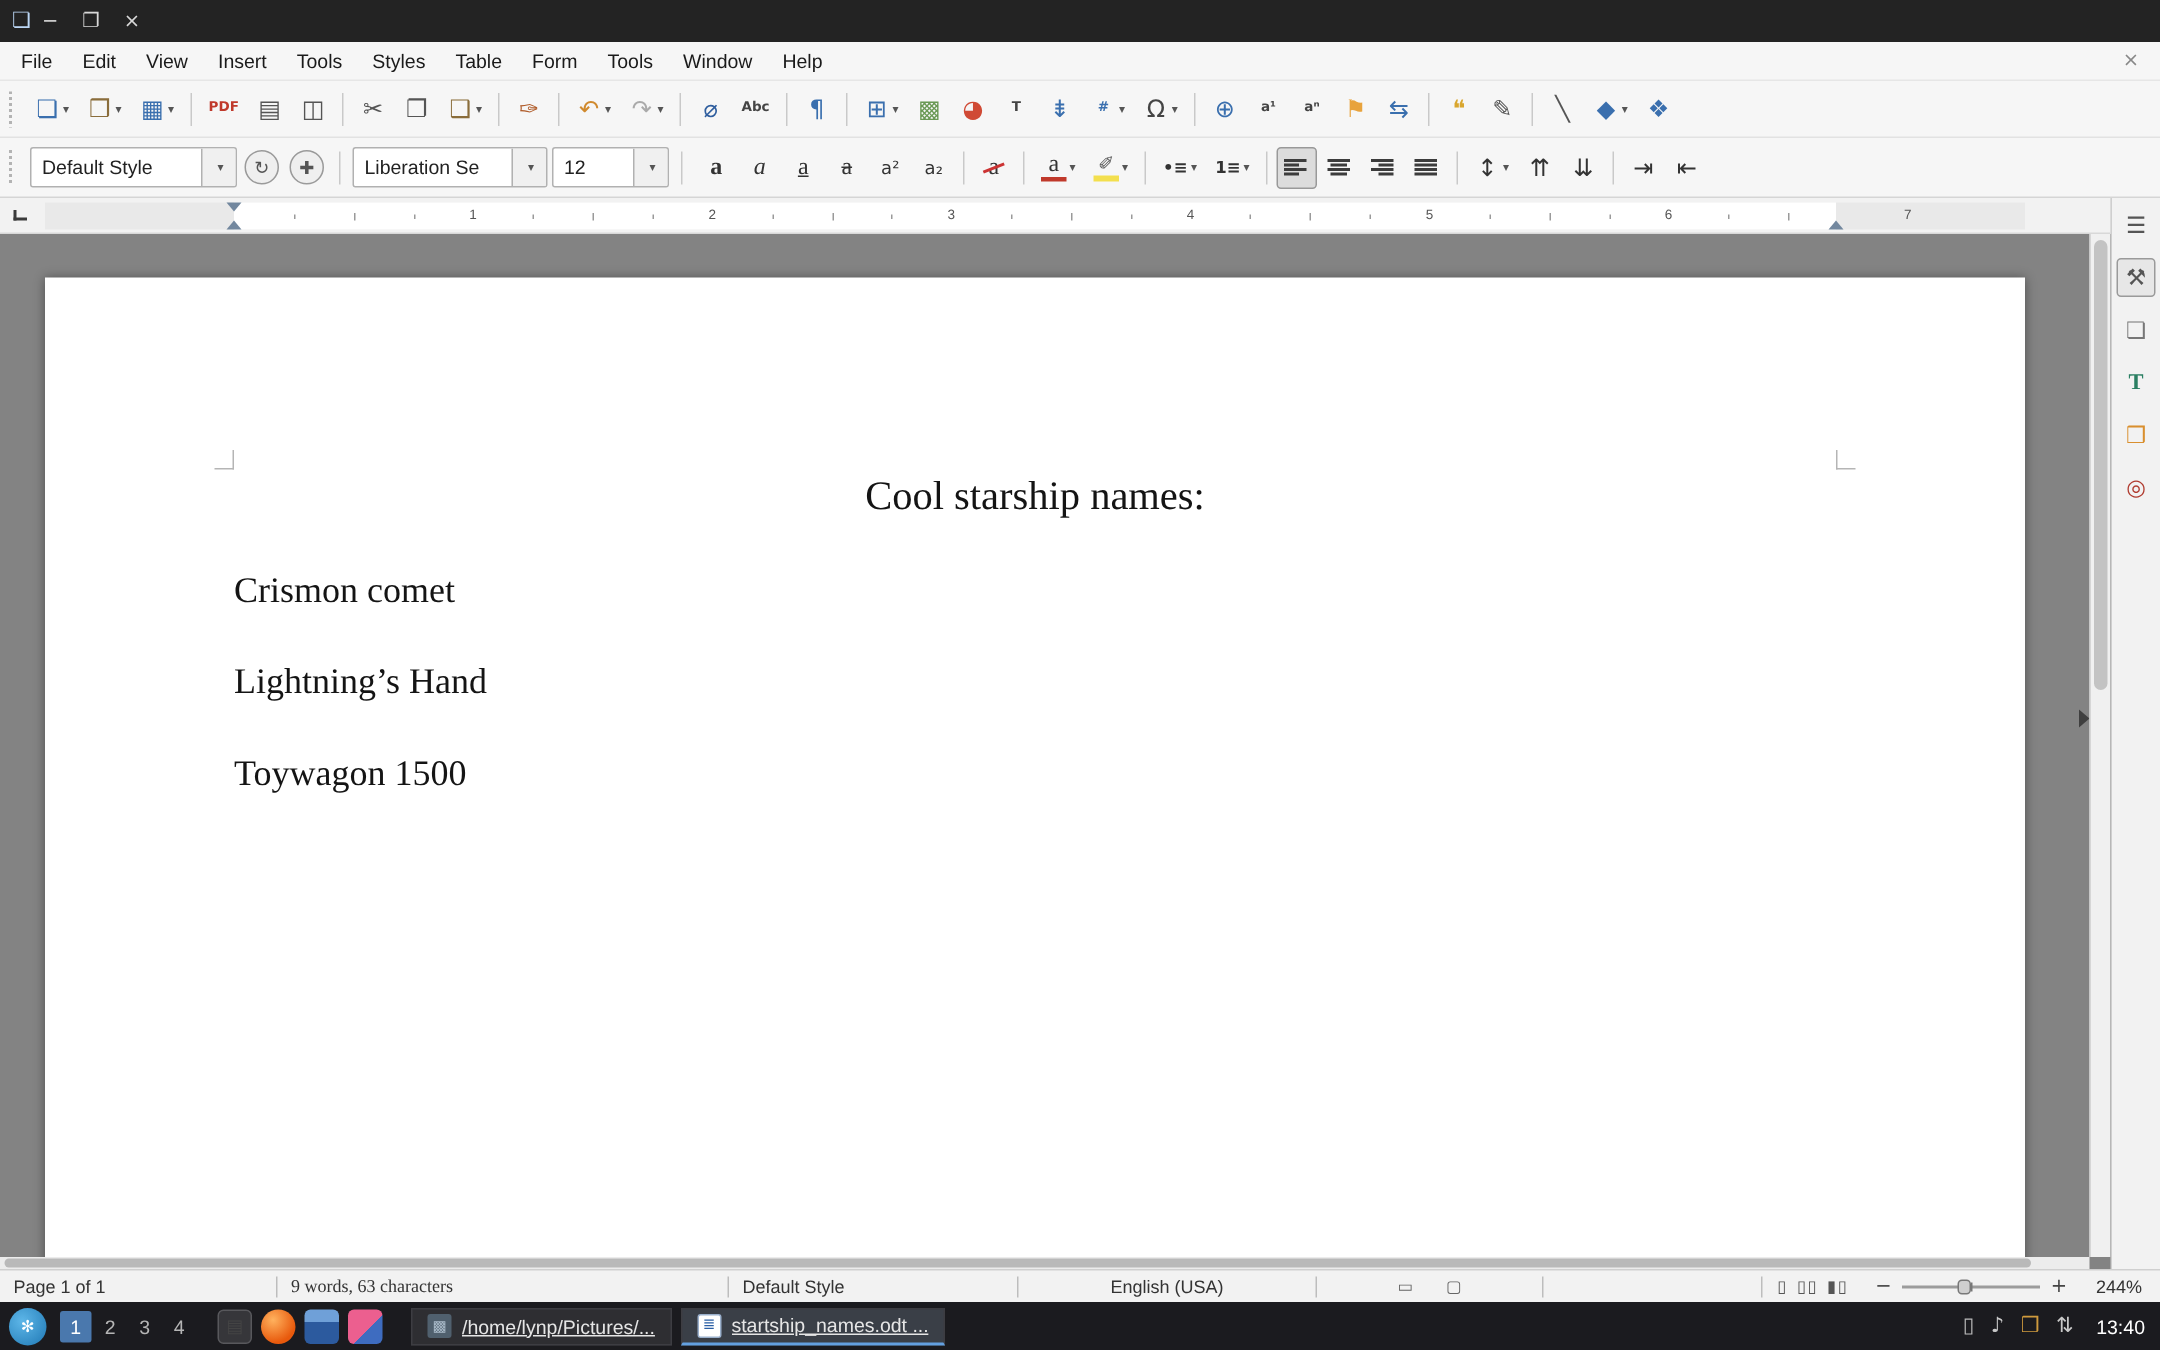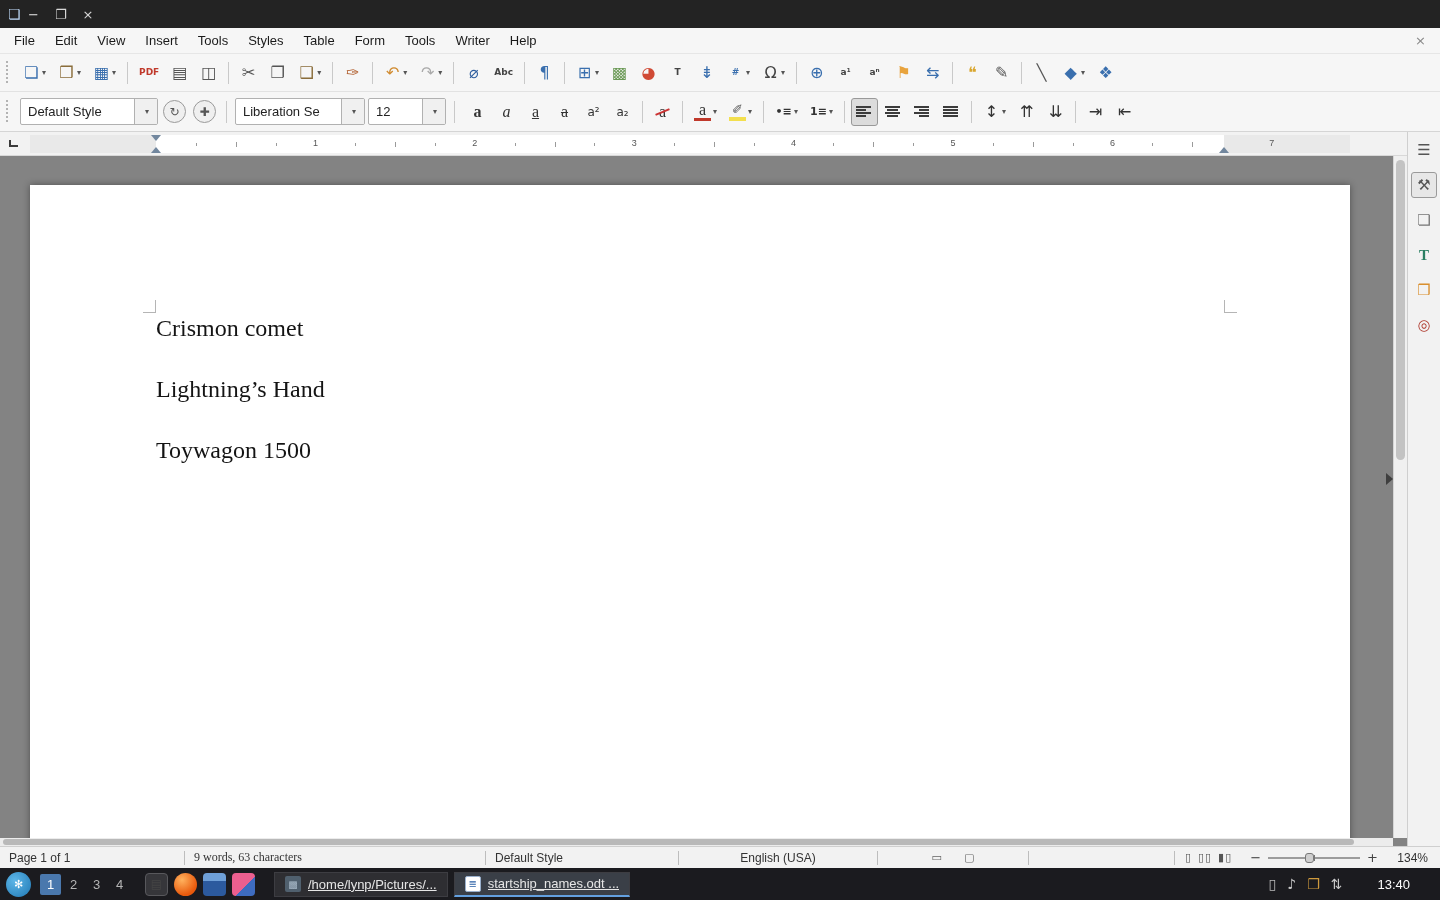--- a/index.html
+++ b/index.html
@@ -123,21 +123,21 @@
 .app-shots{background:linear-gradient(135deg,#ec5f8f 0 58%,#3e6cc0 58%);}
 .tasks{display:flex;gap:6px;margin-left:8px;min-width:0;}
 .task{height:25px;display:flex;align-items:center;gap:7px;padding:0 10px;background:#2e2e32;border:1px solid #3d3d42;font-size:13px;color:#e6e6e6;max-width:192px;}
 .task.active{background:#3a3f47;border-bottom:2px solid #63a0e0;}
 .task-label{white-space:nowrap;overflow:hidden;text-overflow:ellipsis;text-decoration:underline;}
 .task-icon{width:16px;height:16px;border-radius:2px;display:flex;align-items:center;justify-content:center;font-family:"DejaVu Sans",sans-serif;font-size:10px;flex:0 0 auto;}
 .task-pictures{background:#50606e;color:#a9bac9;}
 .task-writer{background:#fff;color:#2a5fa5;border:1px solid #9ab0cc;}
 .tray{display:flex;align-items:center;gap:11px;margin-right:6px;}
 .tray-icon{font-size:14px;min-width:0;}
-.clock{color:#fff;font-size:13px;margin:0 24px;}
+.clock{color:#fff;font-size:13px;margin:0 4px;}
 </style>
 </head>
 <body>
 
 <div class="window">
 
   <div class="titlebar">
     <span class="doc-icon">❏</span>
     <div class="win-controls">
       <span>−</span>
@@ -150,21 +150,21 @@
     <div class="menubar-items">
         <div class="menu-item">File</div>
         <div class="menu-item">Edit</div>
         <div class="menu-item">View</div>
         <div class="menu-item">Insert</div>
         <div class="menu-item">Tools</div>
         <div class="menu-item">Styles</div>
         <div class="menu-item">Table</div>
         <div class="menu-item">Form</div>
         <div class="menu-item">Tools</div>
-        <div class="menu-item">Writer</div>
+        <div class="menu-item">Window</div>
         <div class="menu-item">Help</div>
       </div>
     <div class="spacer"></div>
     <span class="menu-close">×</span>
   </div>
 
   <div class="toolbar">
     <div class="grip"></div>
     <div class="tbar-buttons">
         <div class="tbtn">
@@ -427,20 +427,21 @@
             <div class="rtick" style="left: 1122.25px;"></div>
             <div class="rtick half" style="left: 1162.1px;"></div>
           </div>
       </div>
 
       <div class="doc-area">
         <div class="page">
           <div class="corner tl"></div>
           <div class="corner tr"></div>
           <div class="page-inner">
+            <div class="doc-title">Cool starship names:</div>
             <div>
                 <div class="doc-line">Crismon comet</div>
                 <div class="doc-line">Lightning’s Hand</div>
                 <div class="doc-line">Toywagon 1500</div>
               </div>
           </div>
         </div>
         <div class="collapse-handle"></div>
         <div class="vscroll">
           <div class="vthumb"></div>
@@ -495,21 +496,21 @@
         <div class="glyph">▮▯</div>
       </div>
     <div class="zoomctl">
       <span class="zbtn">−</span>
       <div class="ztrack">
         <div class="zcenter"></div>
         <div class="zthumb"></div>
       </div>
       <span class="zbtn">+</span>
     </div>
-    <div class="sb-sec zoomval">134%</div>
+    <div class="sb-sec zoomval">244%</div>
   </div>
 
   <div class="taskbar">
     <div class="start-button">
       <span class="glyph startglyph">✻</span>
     </div>
     <div class="ws-wrap">
         <div class="ws active">1</div>
         <div class="ws">2</div>
         <div class="ws">3</div>

